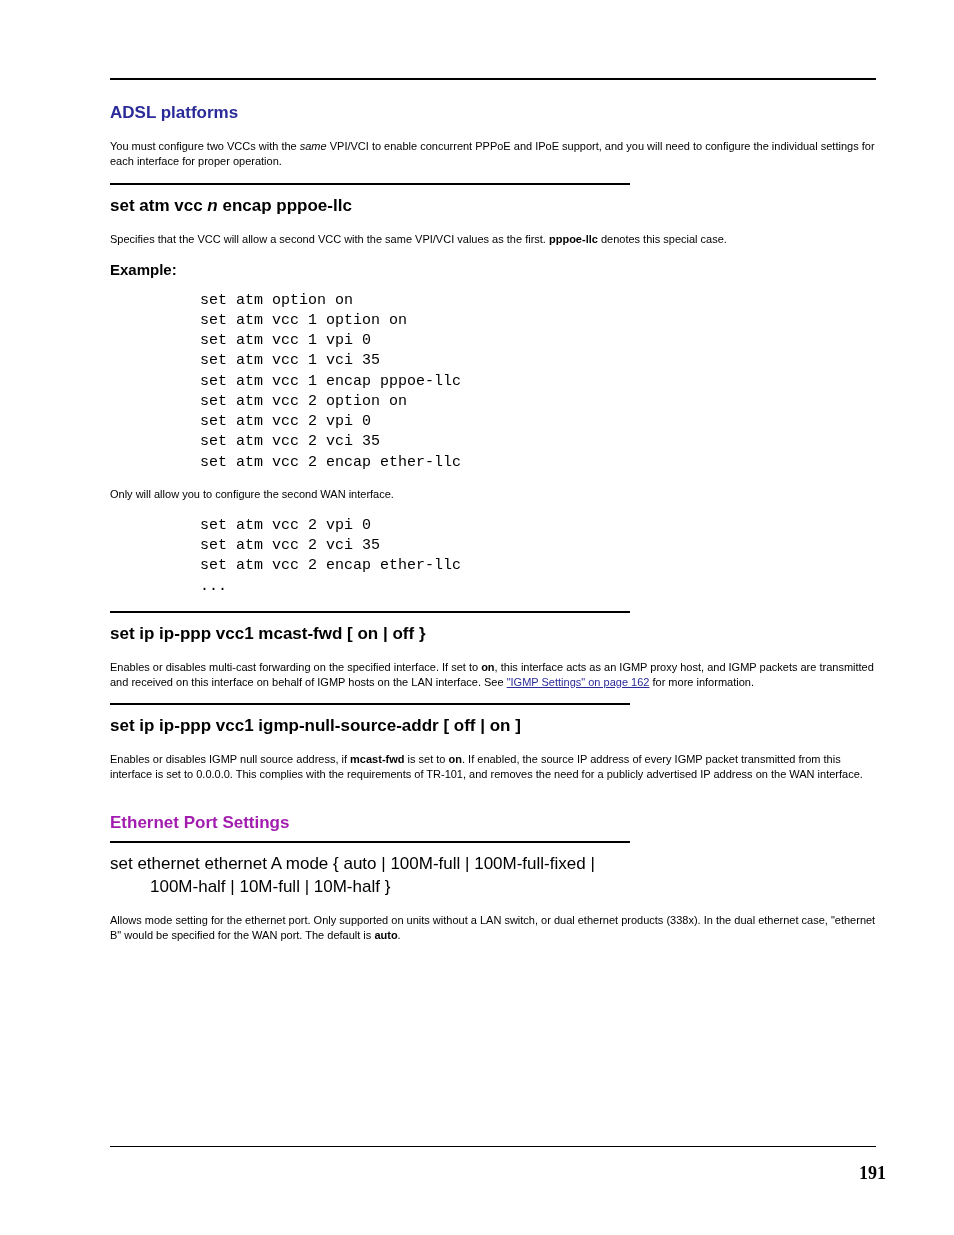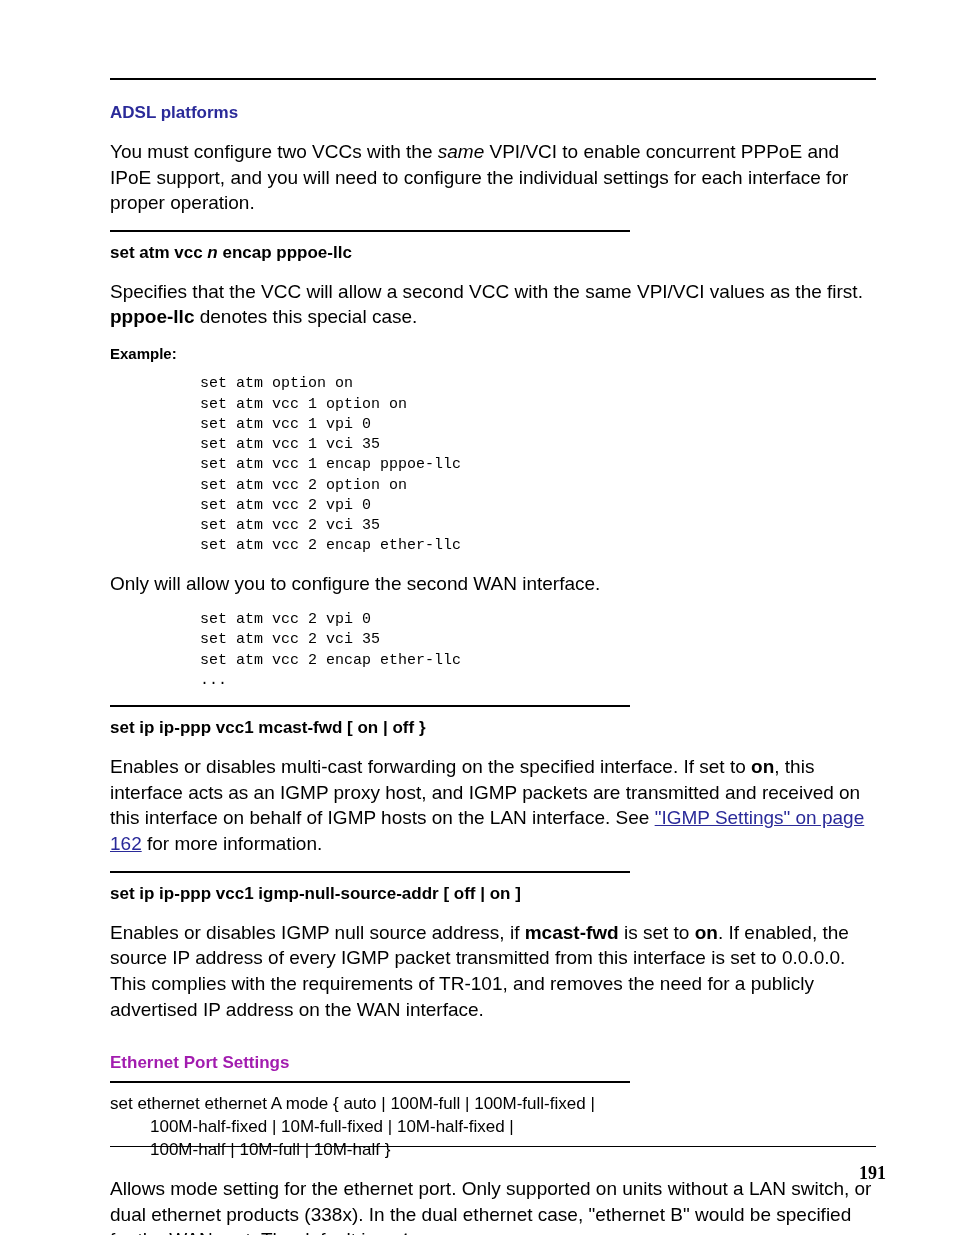--- a/index.html
+++ b/index.html
@@ -46,21 +46,21 @@
     font-size: 17px;
     margin: 10px 0 14px 0;
     padding-left: 0;
   }
   .h-cmd-indent .line2, .h-cmd-indent .line3 {
     display: block;
     padding-left: 40px;
   }
   .para {
     margin: 0 0 14px 0;
-    font-size: 19px;
+    font-size: 11px;
   }
   .bold { font-weight: bold; text-align: center; }
   .italic { font-style: italic; }
   .example-label {
     font-weight: bold;
     margin-bottom: 10px;
     font-size: 15px;
   }
   .codeblock {
     font-family: "Courier New", monospace;
@@ -152,21 +152,20 @@
     <p class="para">
       <span>Enables or disables IGMP null source address, if </span><span class="bold">mcast-fwd</span><span> is set to </span><span class="bold">on</span><span>. If enabled, the source IP address of every IGMP packet transmitted from this interface is set to 0.0.0.0. This complies with the requirements of TR-101, and removes the need for a publicly advertised IP address on the WAN interface.</span>
     </p>
 
     <div class="h-teal">Ethernet Port Settings</div>
 
     <hr class="rule">
 
     <div class="h-cmd-indent">
       <span>set ethernet ethernet A mode { auto | 100M-full | 100M-full-fixed |</span>
-      <span class="line2">100M-half-fixed | 10M-full-fixed | 10M-half-fixed |</span>
       <span class="line3">100M-half | 10M-full | 10M-half }</span>
     </div>
 
     <p class="para">
       <span>Allows mode setting for the ethernet port. Only supported on units without a LAN switch, or dual ethernet products (338x). In the dual ethernet case, "ethernet B" would be specified for the WAN port. The default is </span><span class="bold">auto</span><span>.</span>
     </p>
 
   </div>
 
   <div class="footer-rule"></div>

